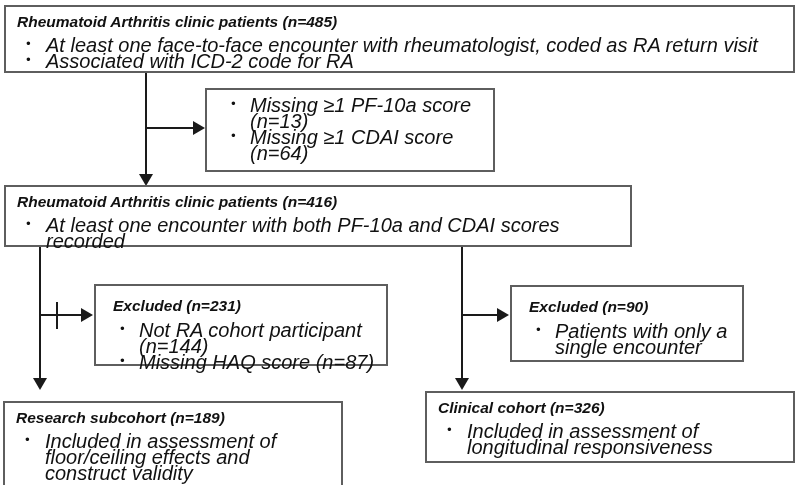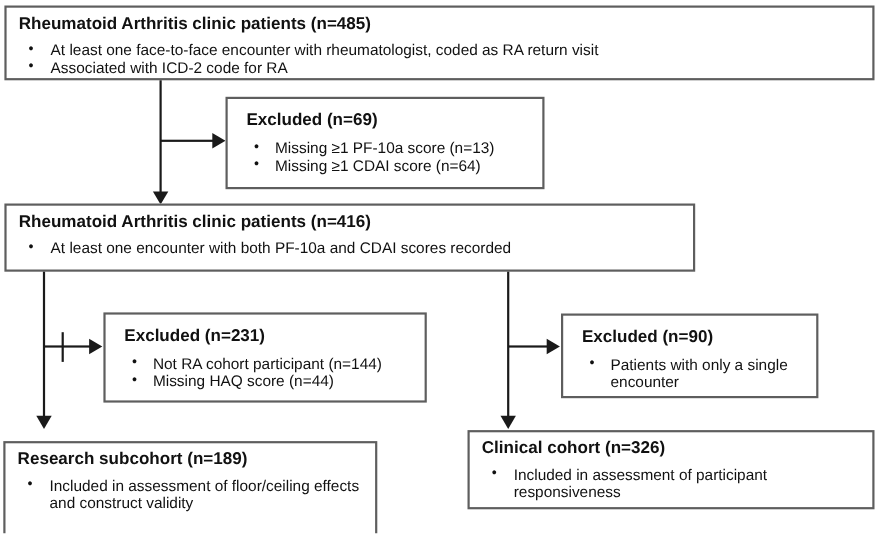--- a/index.html
+++ b/index.html
@@ -14,33 +14,34 @@
     background: #ffffff;
     font-family: "Liberation Sans", "DejaVu Sans", sans-serif;
     color: #111111;
     overflow: hidden;
   }
   .box {
     position: absolute;
     background: #ffffff;
     border: 2px solid #5e5e5e;
     box-sizing: border-box;
+    font-style: italic;
   }
   .box-title {
     font-weight: bold;
     font-size: 15.5px;
     line-height: 18px;
     padding: 6px 10px 0 11px;
     white-space: nowrap;
   }
   .box ul {
     list-style: none;
     margin: 6px 0 0 0;
     padding: 0 8px 0 0;
-    font-size: 14px;
+    font-size: 20px;
   }
   .box li {
     position: relative;
     padding-left: 40px;
     line-height: 16px;
   }
   .box li::before {
     content: "\2022";
     position: absolute;
     left: 20px;
@@ -86,21 +87,20 @@
     </ul>
   </div>
 
   <div class="line" style="left:145px; top:73px; width:2px; height:102px;"></div>
   <div class="arrow-down" style="left:139px; top:174px;"></div>
 
   <div class="line" style="left:146px; top:127px; width:48px; height:2px;"></div>
   <div class="arrow-right" style="left:193px; top:121px;"></div>
 
   <div class="box excluded" style="left:205px; top:88px; width:290px; height:84px;">
-    <div class="box-title">Excluded (n=69)</div>
     <ul>
       <li>Missing ≥1 PF-10a score (n=13)</li>
       <li>Missing ≥1 CDAI score (n=64)</li>
     </ul>
   </div>
 
   <div class="box" style="left:4px; top:185px; width:628px; height:62px;">
     <div class="box-title">Rheumatoid Arthritis clinic patients (n=416)</div>
     <ul>
       <li>At least one encounter with both PF-10a and CDAI scores recorded</li>
@@ -111,21 +111,21 @@
   <div class="arrow-down" style="left:33px; top:378px;"></div>
 
   <div class="line" style="left:40px; top:314px; width:42px; height:2px;"></div>
   <div class="line" style="left:56px; top:302px; width:2px; height:27px;"></div>
   <div class="arrow-right" style="left:81px; top:308px;"></div>
 
   <div class="box excluded" style="left:94px; top:284px; width:294px; height:82px;">
     <div class="box-title">Excluded (n=231)</div>
     <ul>
       <li>Not RA cohort participant (n=144)</li>
-      <li>Missing HAQ score (n=44)</li>
+      <li>Missing HAQ score (n=87)</li>
     </ul>
   </div>
 
   <div class="line" style="left:461px; top:247px; width:2px; height:132px;"></div>
   <div class="arrow-down" style="left:455px; top:378px;"></div>
 
   <div class="line" style="left:462px; top:314px; width:36px; height:2px;"></div>
   <div class="arrow-right" style="left:497px; top:308px;"></div>
 
   <div class="box excluded" style="left:510px; top:285px; width:234px; height:77px;">
@@ -138,17 +138,17 @@
   <div class="box" style="left:3px; top:401px; width:340px; height:89px;">
     <div class="box-title">Research subcohort (n=189)</div>
     <ul>
       <li>Included in assessment of floor/ceiling effects and construct validity</li>
     </ul>
   </div>
 
   <div class="box" style="left:425px; top:391px; width:370px; height:72px;">
     <div class="box-title">Clinical cohort (n=326)</div>
     <ul>
-      <li>Included in assessment of participant responsiveness</li>
+      <li>Included in assessment of longitudinal responsiveness</li>
     </ul>
   </div>
 
 </div>
 
 </body></html>

